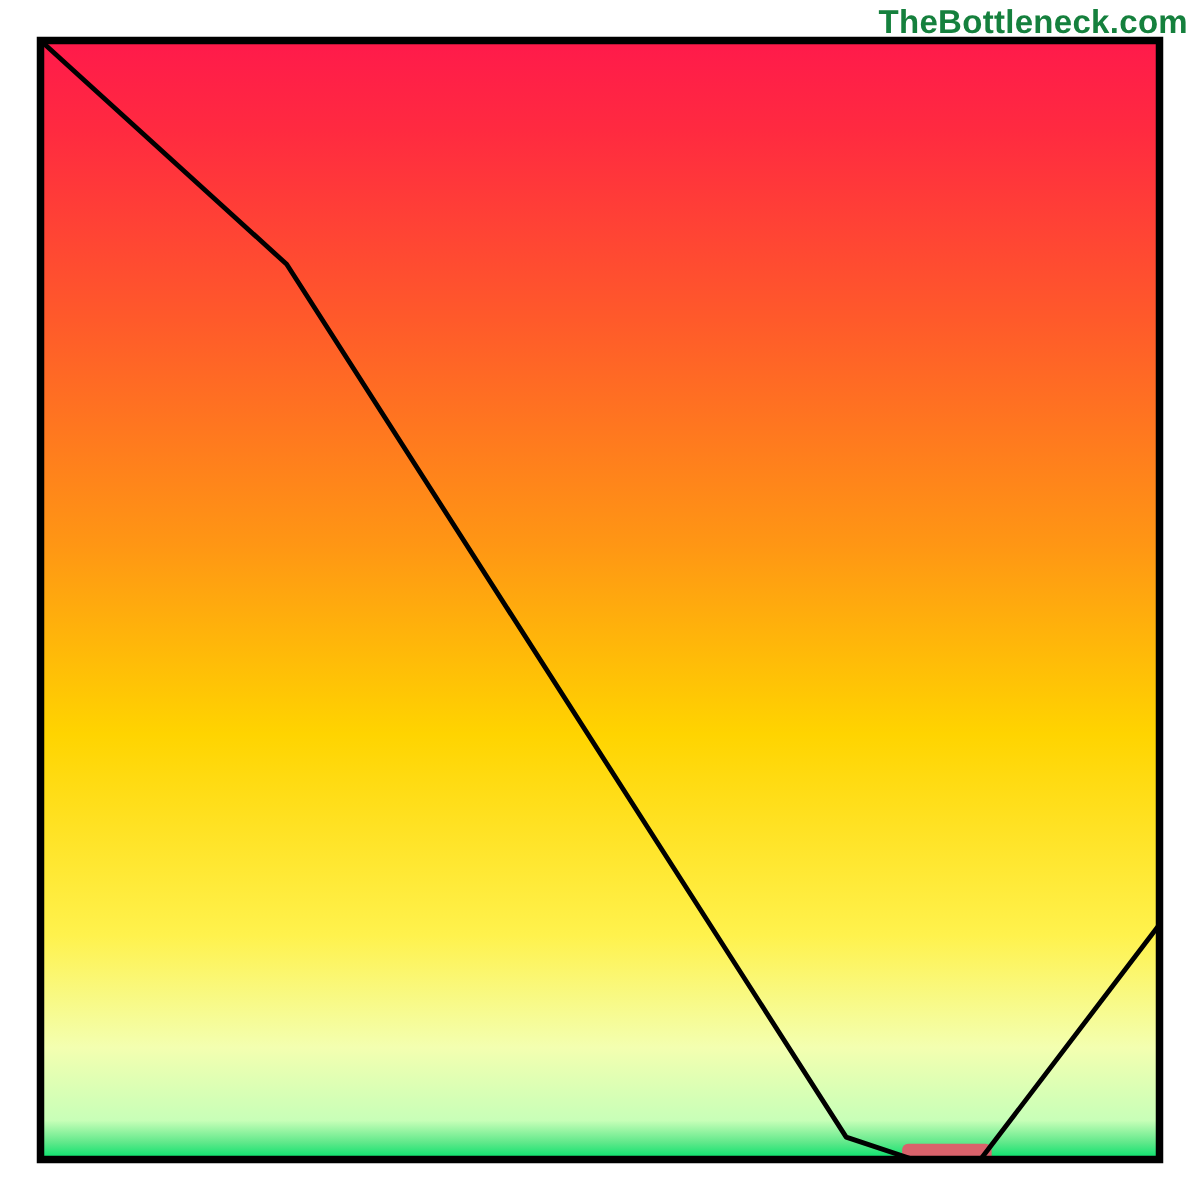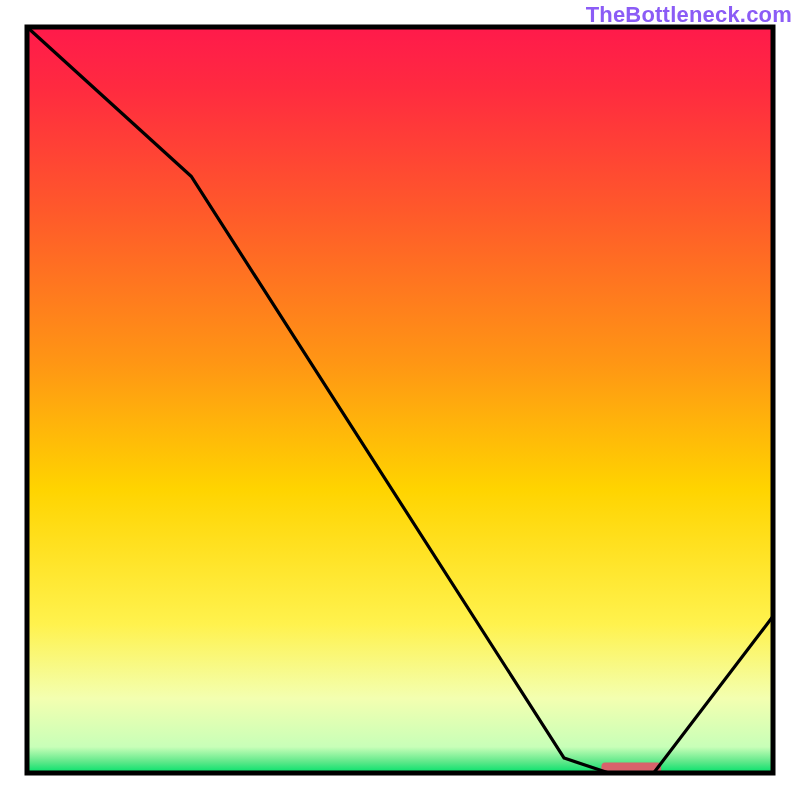--- a/index.html
+++ b/index.html
@@ -15,21 +15,21 @@
     width: 800px;
     height: 800px;
   }
   .watermark {
     position: absolute;
     top: 2px;
     right: 8px;
     font-family: Arial, Helvetica, sans-serif;
     font-size: 22px;
     font-weight: bold;
-    color: #8b5cf6;
+    color: #15803d;
     letter-spacing: 0.2px;
   }
   svg {
     display: block;
     position: absolute;
     left: 0;
     top: 0;
   }
 </style>
 </head>

